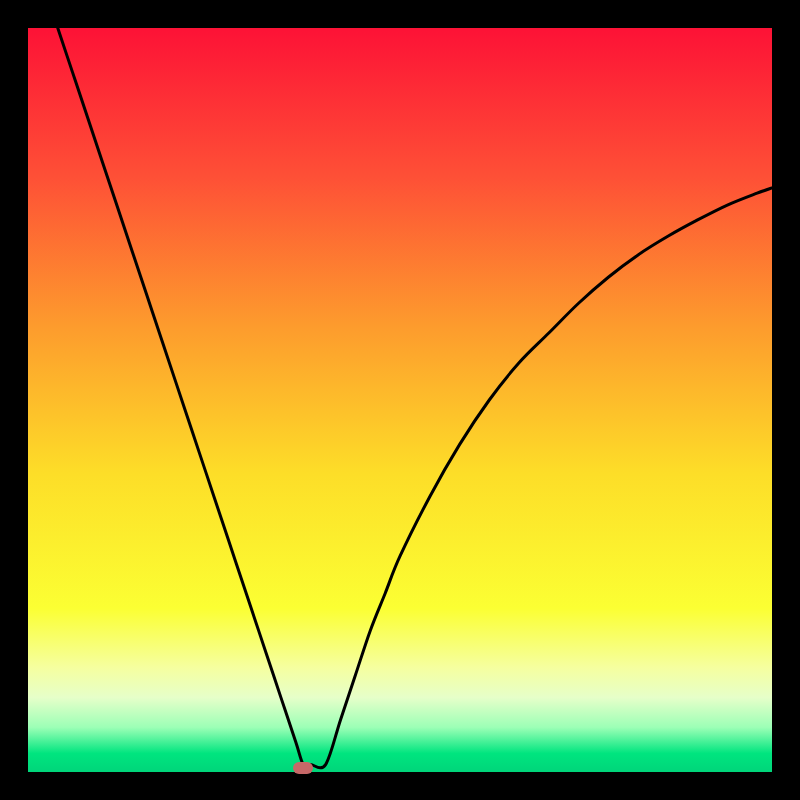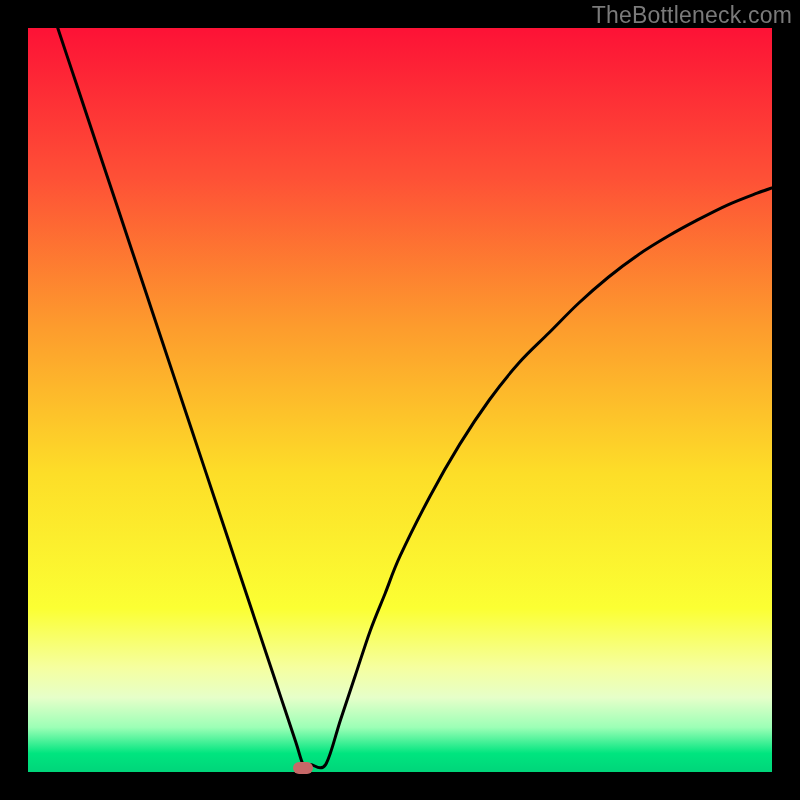--- a/index.html
+++ b/index.html
@@ -44,21 +44,20 @@
     height: 12px;
     border-radius: 6px;
     background: #c66868;
   }
 </style>
 </head>
 <body>
 
 <div class="frame">
 
-  <div class="watermark">TheBottleneck.com</div>
 
   <div class="plot">
     <svg viewBox="0 0 744 744" preserveAspectRatio="none">
       <defs>
         <linearGradient id="bg-grad" x1="0" y1="0" x2="0" y2="1">
         <stop offset="0%" stop-color="#fd1236"></stop>
             <stop offset="20%" stop-color="#fe5036"></stop>
             <stop offset="40%" stop-color="#fd9b2d"></stop>
             <stop offset="60%" stop-color="#fdde28"></stop>
             <stop offset="78%" stop-color="#fbff33"></stop>

